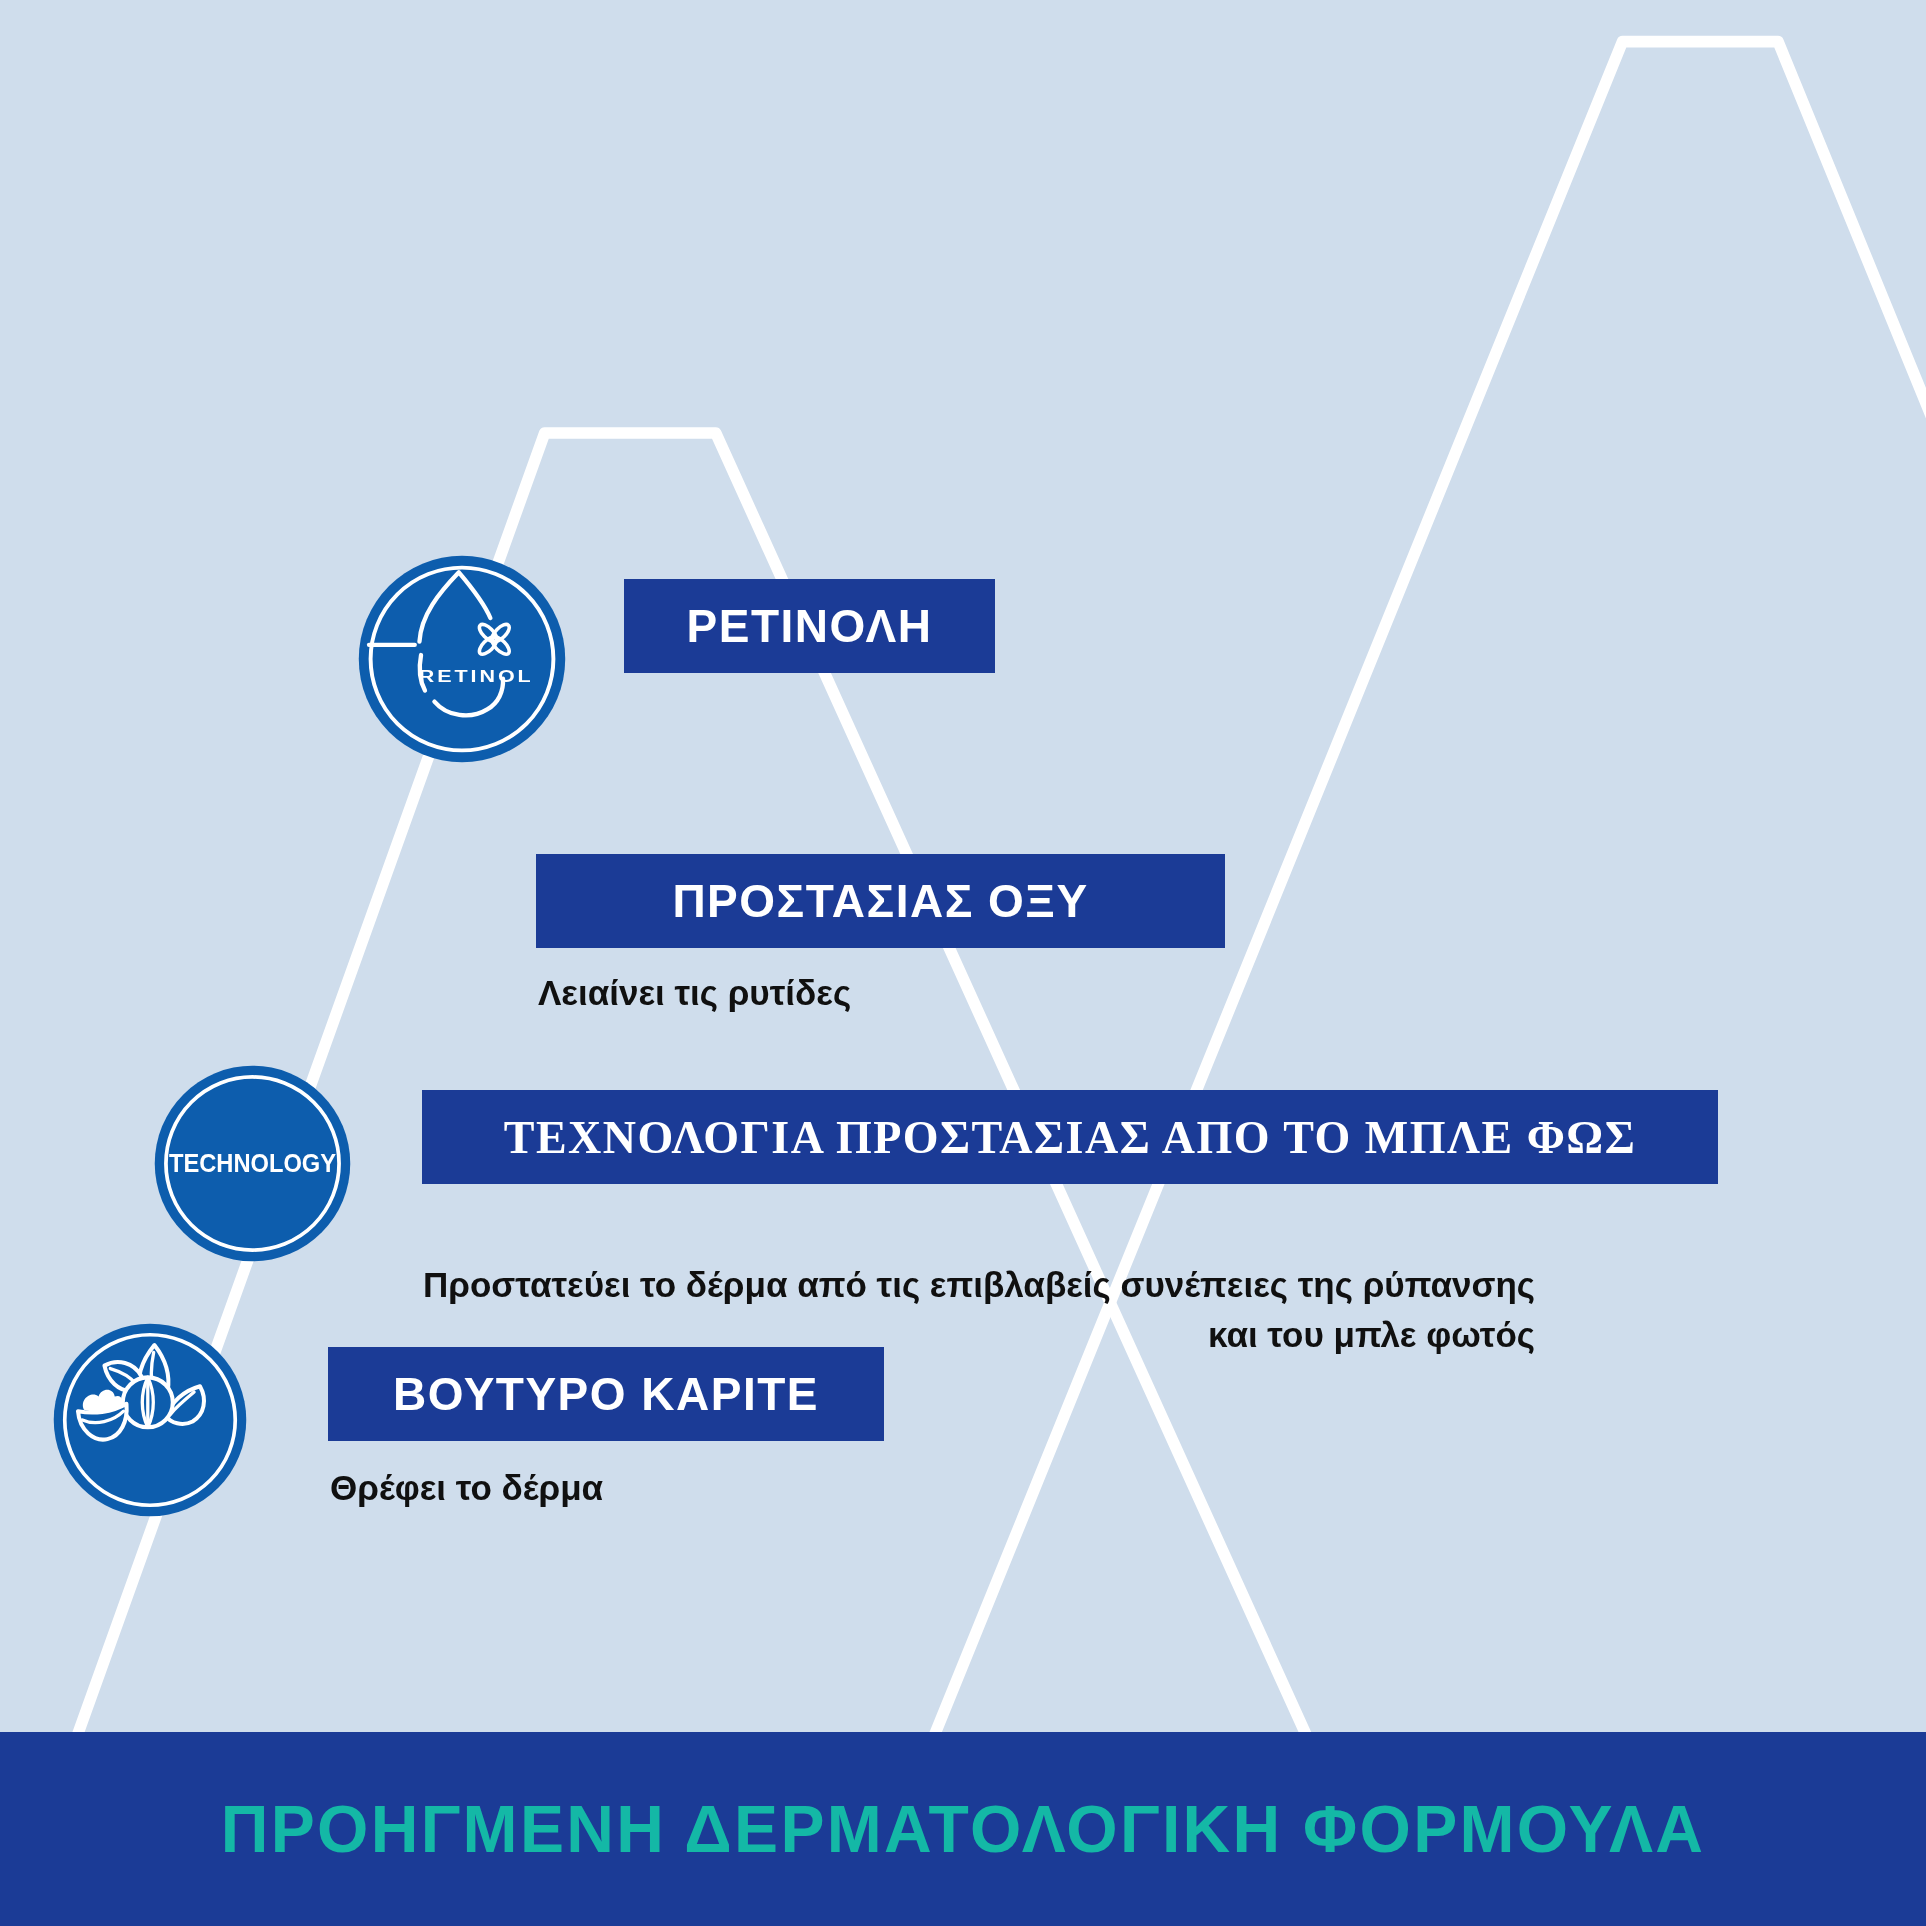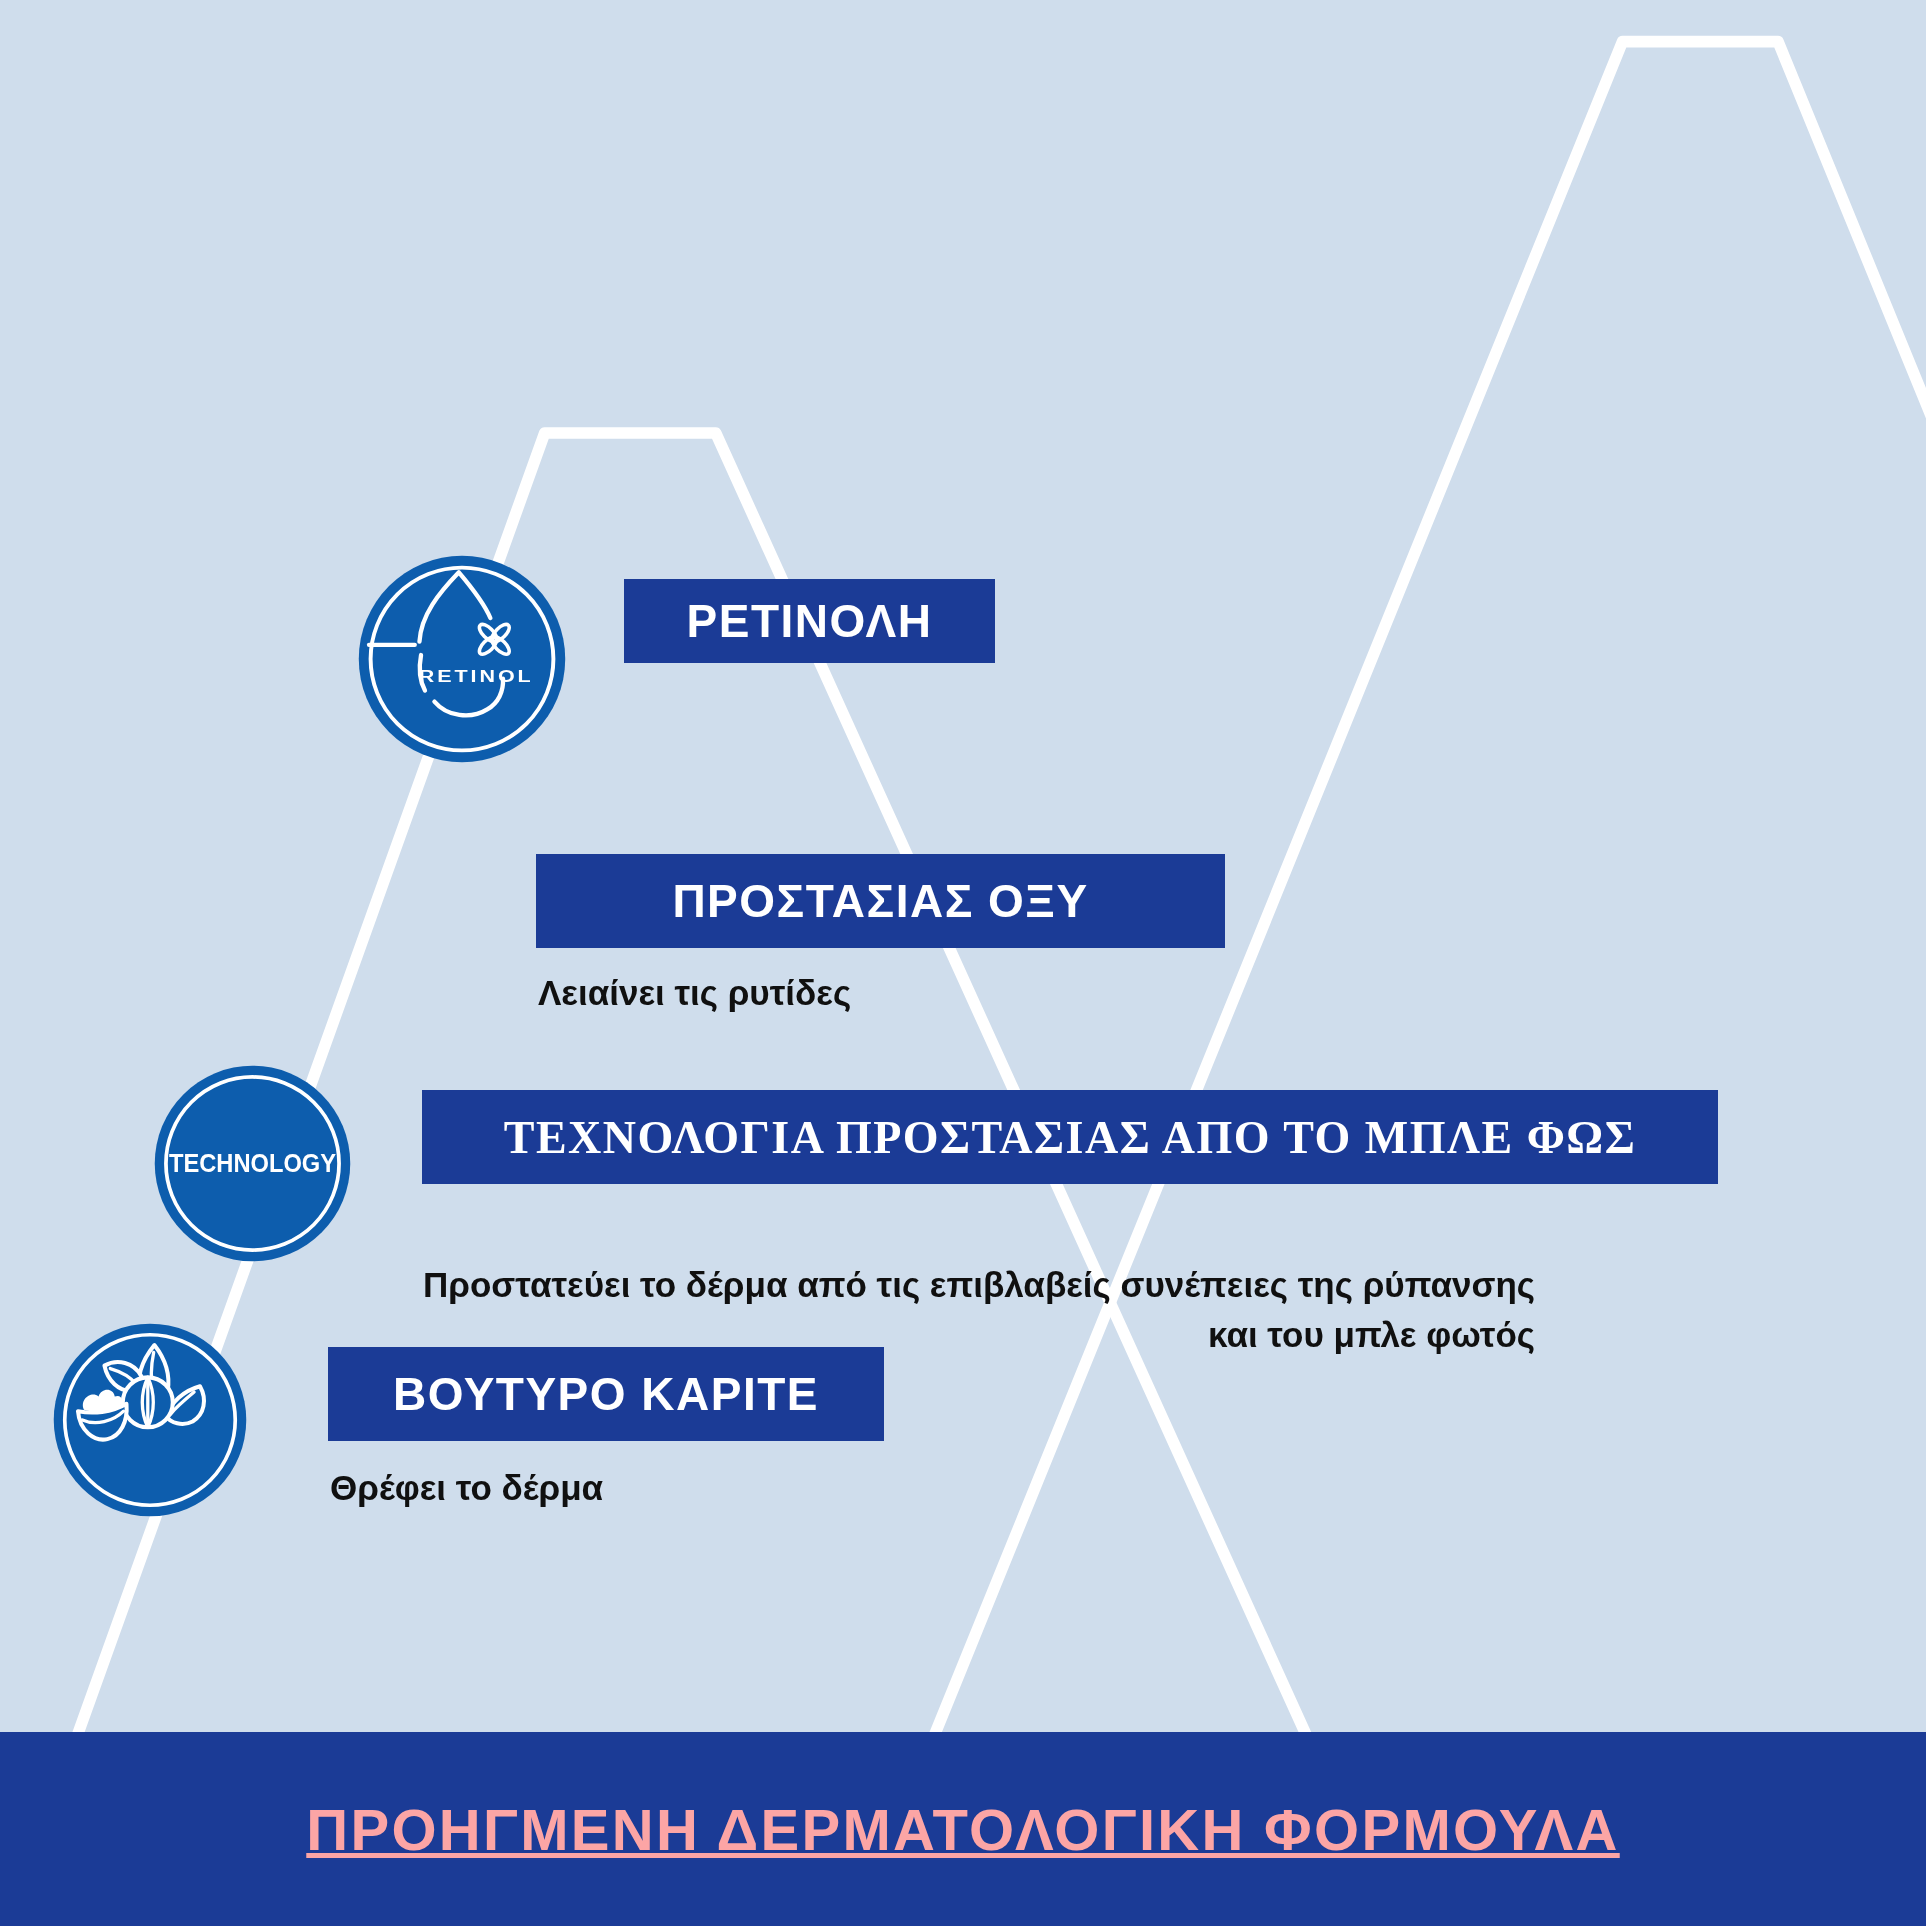--- a/index.html
+++ b/index.html
@@ -14,21 +14,21 @@
   }
   .subtitle{
     position:absolute;z-index:2;color:#101010;font-weight:700;font-size:35px;
     line-height:1.42;white-space:pre-line;
   }
   .footer{
     position:absolute;z-index:3;left:0;top:1732px;width:1926px;height:194px;
     background:#1b3b96;display:flex;align-items:center;justify-content:center;
   }
   .footer-label{
-    color:#fca5a5;font-weight:700;font-size:58px;letter-spacing:2.3px;white-space:nowrap;text-decoration:underline;
+    color:#14b8a6;font-weight:700;font-size:66px;letter-spacing:2.3px;white-space:nowrap;
   }
   .icon-stroke{fill:none;stroke:#ffffff;stroke-width:5.5;stroke-linecap:round;stroke-linejoin:round;}
   .icon-stroke-thin{fill:none;stroke:#ffffff;stroke-width:4.5;stroke-linecap:round;stroke-linejoin:round;}
   .icon-fill-blue{fill:#0d5dad;}
   .svg-label{fill:#ffffff;font-family:"Liberation Sans",sans-serif;}
 </style>
 </head>
 <body>
 
 <div id="canvas">
@@ -52,21 +52,21 @@
         <ellipse class="icon-stroke-thin" cx="165" cy="115" rx="14" ry="6.5" transform="rotate(-45 165 115)"></ellipse>
         <ellipse class="icon-stroke-thin" cx="165" cy="99" rx="14" ry="6.5" transform="rotate(45 165 99)"></ellipse>
         <circle cx="173" cy="103" r="2.2" fill="#ffffff"></circle>
         <circle cx="169" cy="107" r="2.2" fill="#ffffff"></circle>
         <circle cx="177" cy="107" r="2.2" fill="#ffffff"></circle>
         <circle cx="173" cy="111" r="2.2" fill="#ffffff"></circle>
       </g>
       <text x="150" y="161" text-anchor="middle" class="svg-label" font-size="22" font-weight="600" letter-spacing="3" textLength="146" lengthAdjust="spacingAndGlyphs">RETINOL</text>
     </svg>
   </div>
-  <div class="banner" style="left:624px;top:579px;width:371px;height:84px;">
+  <div class="banner" style="left:624px;top:579px;width:371px;height:94px;">
     <span>ΡΕΤΙΝΟΛΗ</span>
   </div>
 
   <div class="banner" style="left:536px;top:854px;width:689px;height:94px;">
     <span>ΠΡΟΣΤΑΣΙΑΣ ΟΞΥ</span>
   </div>
   <div class="subtitle" style="left:538px;top:968px;">Λειαίνει τις ρυτίδες</div>
 
   <div class="badge" style="left:154px;top:1065px;">
     <svg width="197" height="197" viewBox="0 0 264 264">

